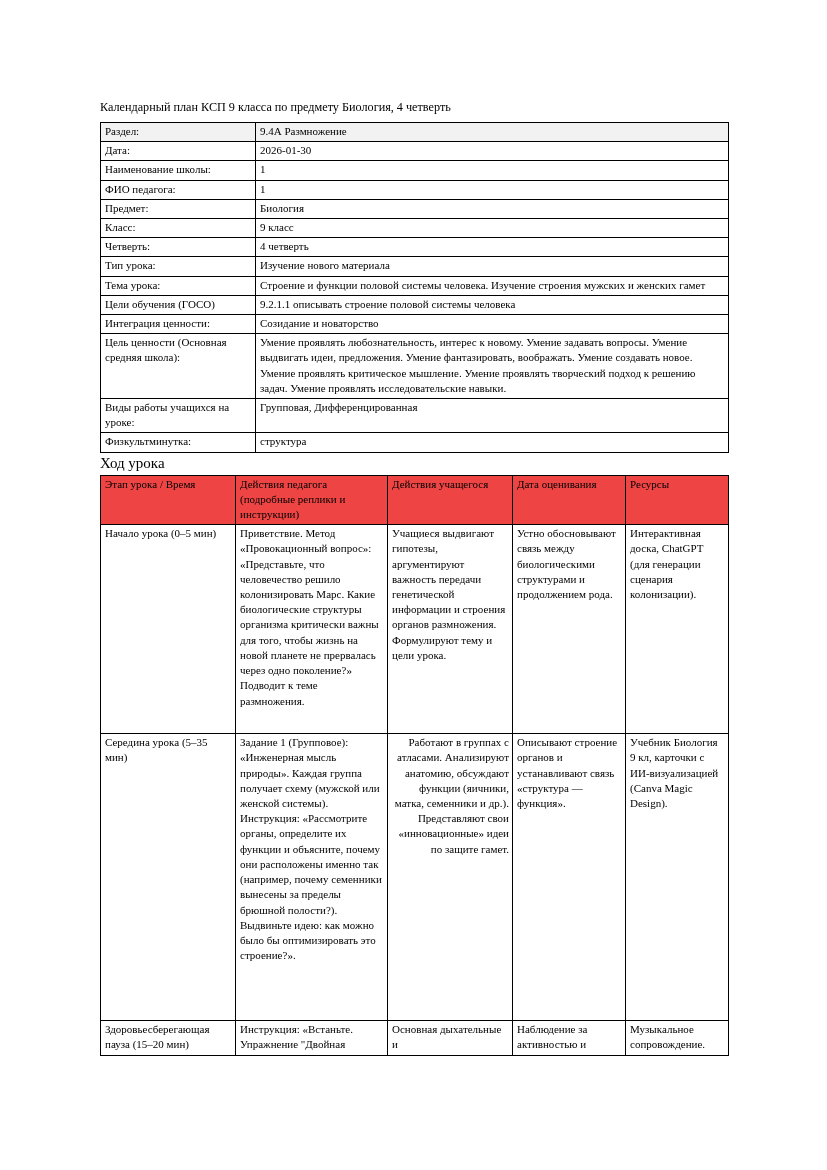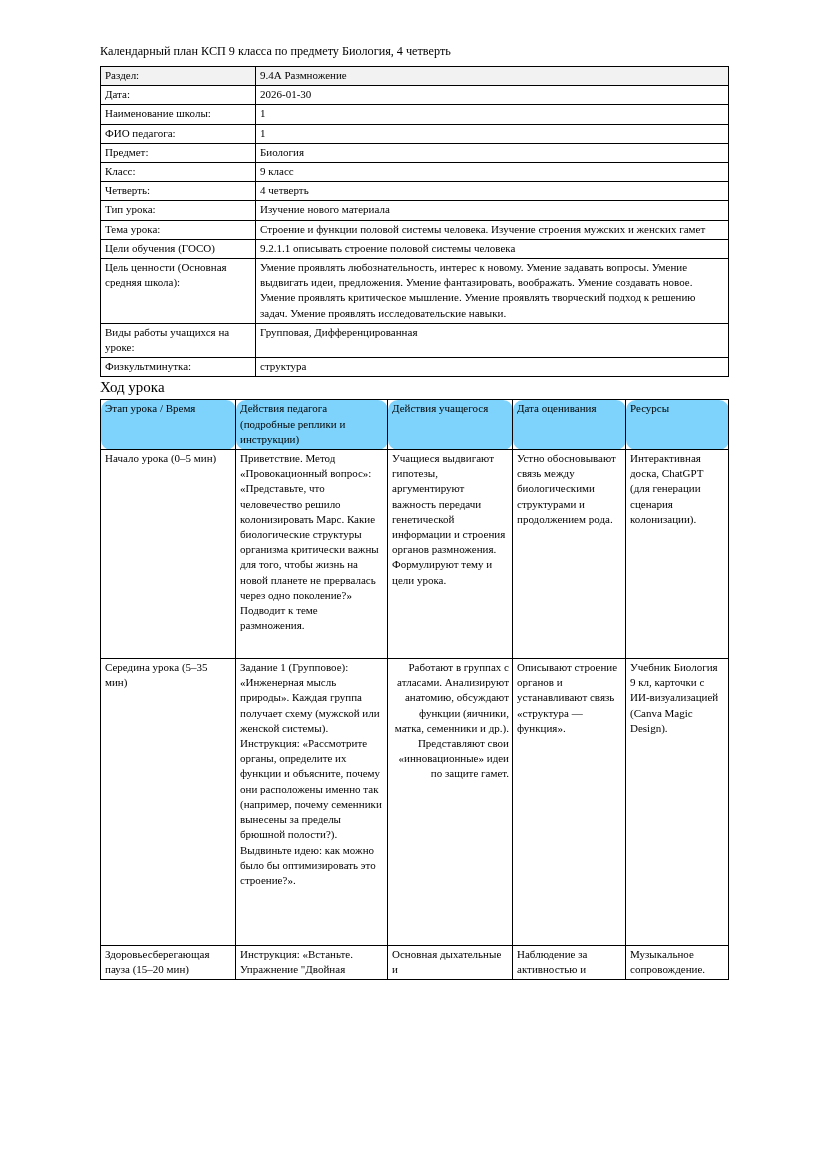--- a/index.html
+++ b/index.html
@@ -14,21 +14,21 @@
     overflow: hidden;
     font-family: "Liberation Serif", "DejaVu Serif", serif;
     color: #000000;
   }
   .page {
     position: relative;
     width: 827px;
     height: 1170px;
     background: #ffffff;
     box-sizing: border-box;
-    padding: 44px 98px 0 100px;
+    padding: 100px 98px 0 100px;
   }
   .doc-title {
     font-size: 12.2px;
     line-height: 15px;
     margin: 0 0 7px 0;
     white-space: nowrap;
   }
   .section-label {
     font-size: 15px;
     line-height: 15px;
@@ -56,21 +56,21 @@
   .info-table col.c2 { width: 473px; }
   .info-table tr.shaded td { background: #f2f2f2; }
   .info-table td.tall-vid { height: 30px; }
 
   
   .flow-table col.f1 { width: 135px; }
   .flow-table col.f2 { width: 152px; }
   .flow-table col.f3 { width: 125px; }
   .flow-table col.f4 { width: 113px; }
   .flow-table col.f5 { width: 103px; }
-  .flow-table thead td { background: #7dd3fc; border-radius: 10px; }
+  .flow-table thead td { background: #ef4444; }
   .clip-wrap {
     position: relative;
     overflow: hidden;
   }
 </style>
 </head>
 <body>
 
 <div class="page">
 
@@ -114,20 +114,24 @@
           <td>Тип урока:</td>
           <td>Изучение нового материала</td>
         </tr>
         <tr>
           <td>Тема урока:</td>
           <td>Строение и функции половой системы человека. Изучение строения мужских и женских гамет</td>
         </tr>
         <tr>
           <td>Цели обучения (ГОСО)</td>
           <td>9.2.1.1 описывать строение половой системы человека</td>
+        </tr>
+        <tr>
+          <td>Интеграция ценности:</td>
+          <td>Созидание и новаторство</td>
         </tr>
         <tr>
           <td>Цель ценности (Основная средняя школа):</td>
           <td>Умение проявлять любознательность, интерес к новому. Умение задавать вопросы. Умение выдвигать идеи, предложения. Умение фантазировать, воображать. Умение создавать новое. Умение проявлять критическое мышление. Умение проявлять творческий подход к решению задач. Умение проявлять исследовательские навыки.</td>
         </tr>
         <tr>
           <td class="tall-vid">Виды работы учащихся на уроке:</td>
           <td class="tall-vid">Групповая, Дифференцированная</td>
         </tr>
         <tr>

